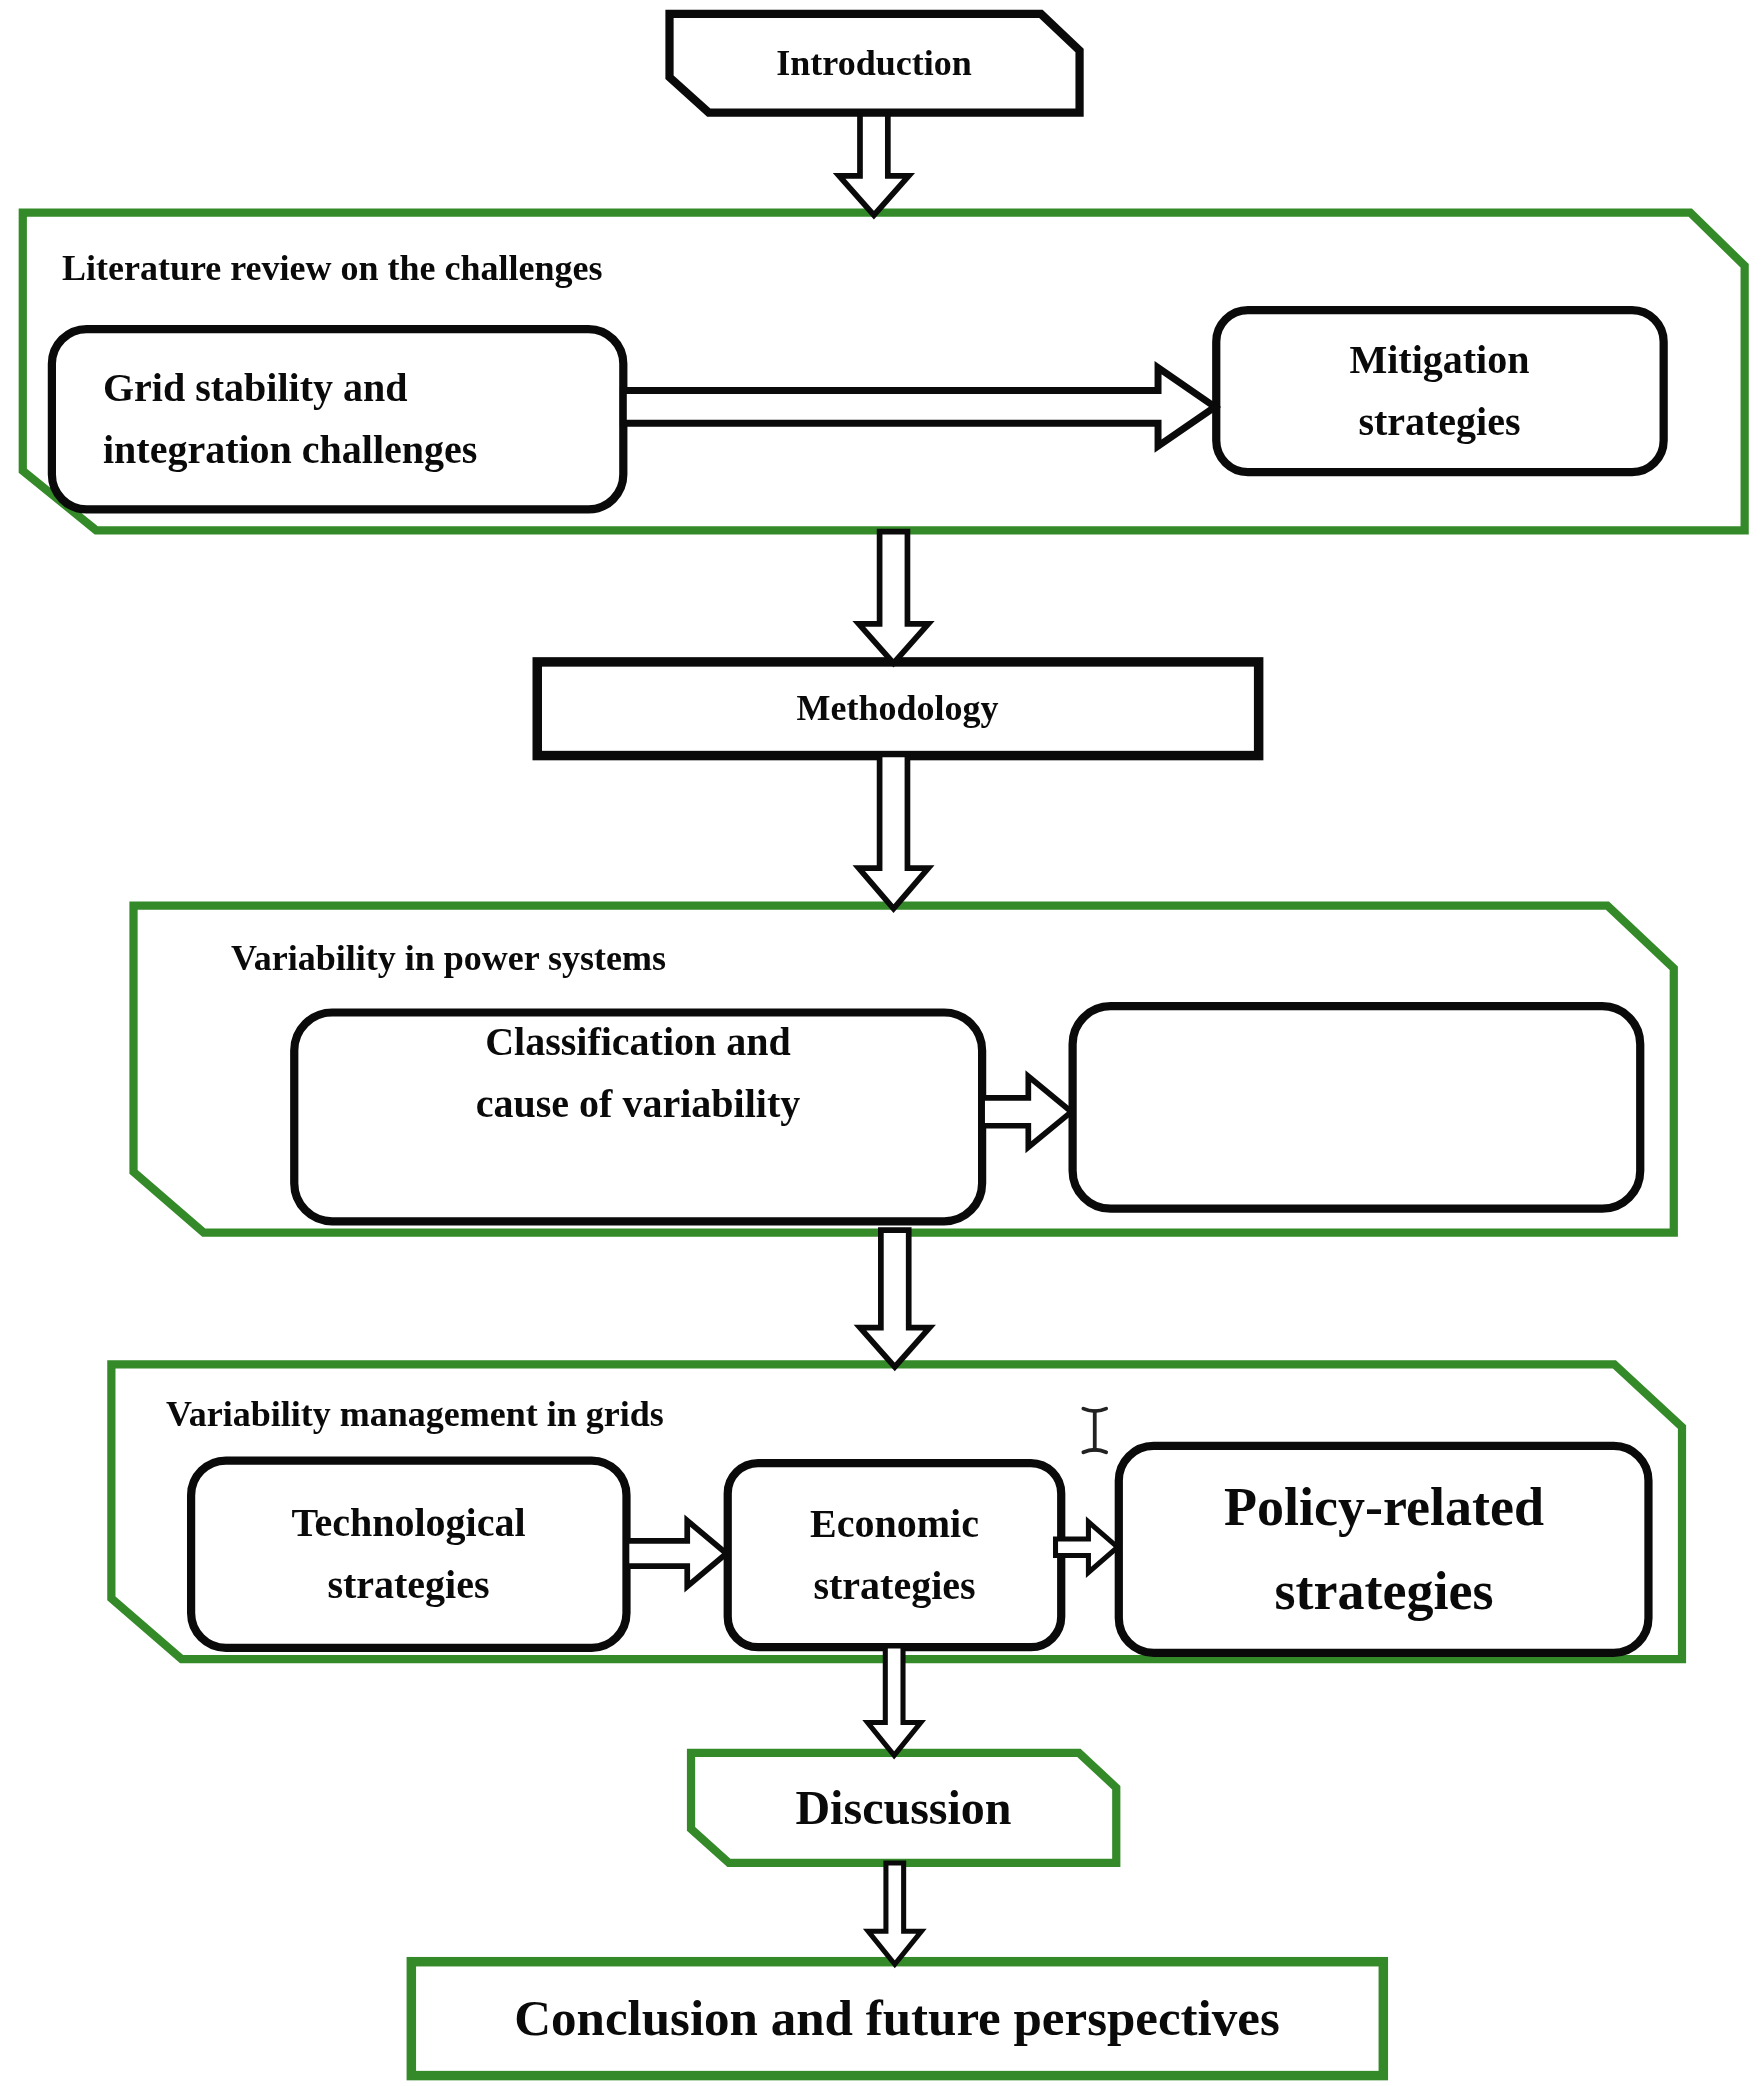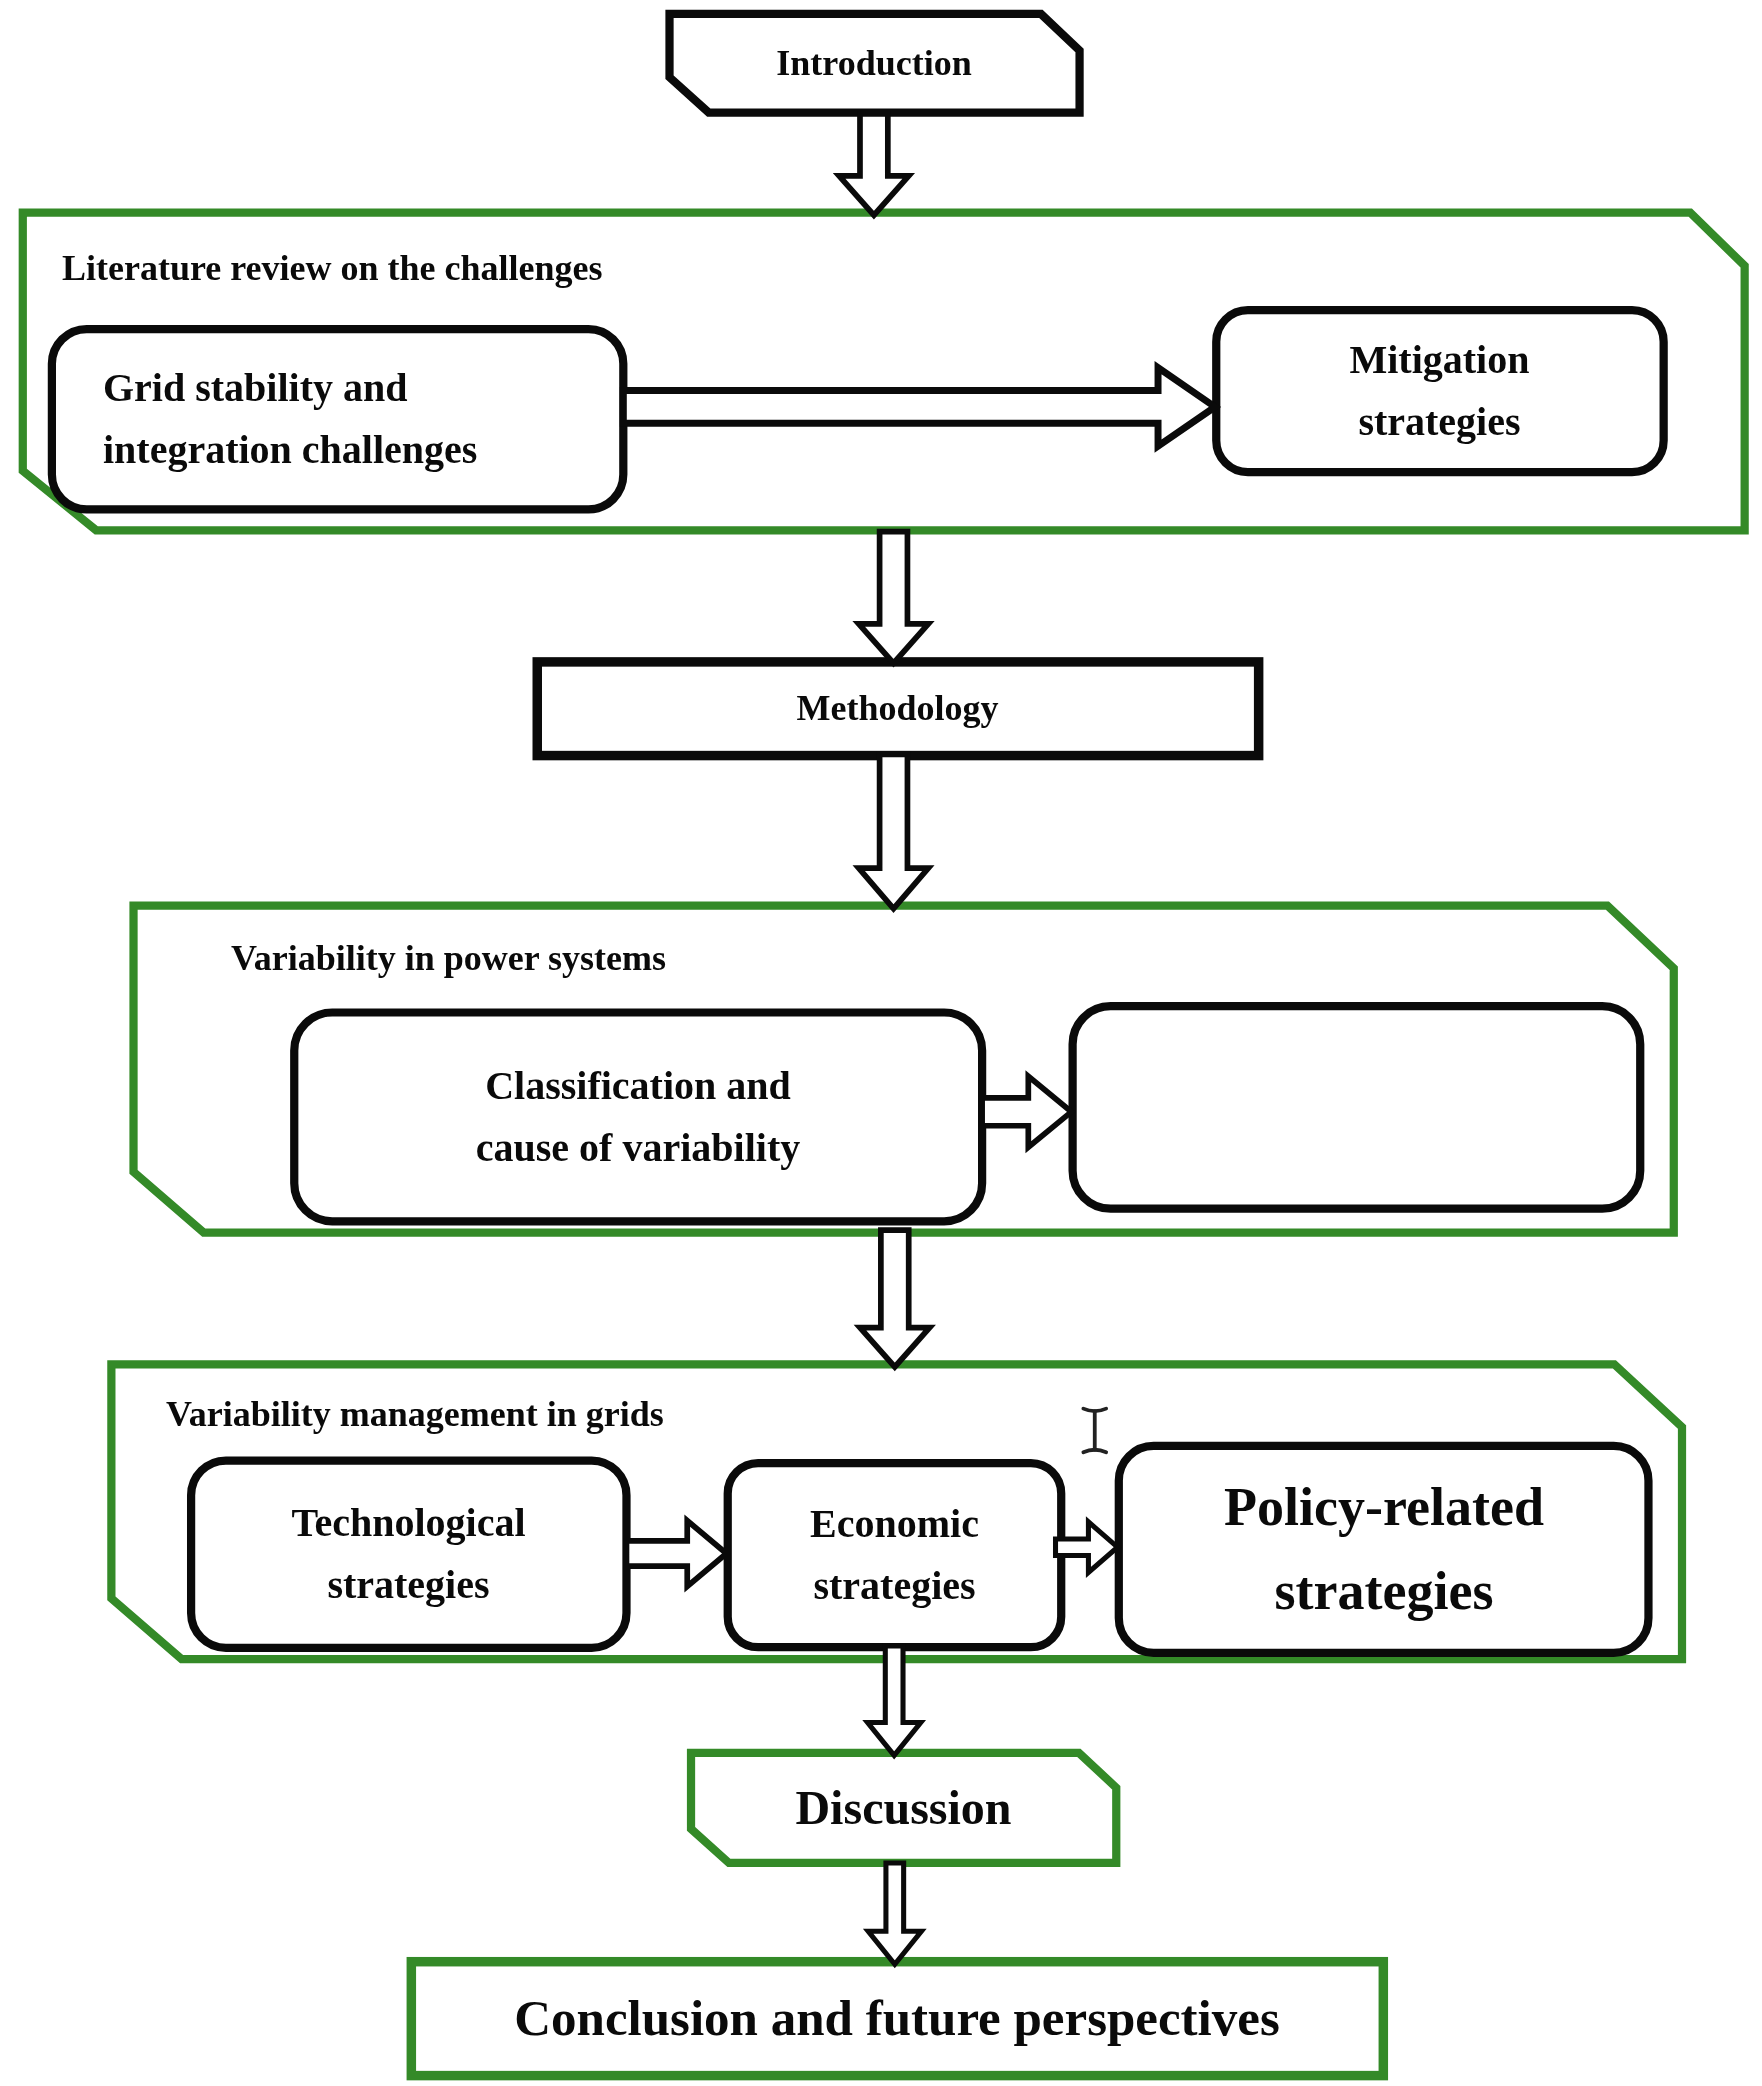--- a/index.html
+++ b/index.html
@@ -104,21 +104,21 @@
   <div class="lbl f64 left-align" style="left:52px;top:329px;width:571px;height:180px;">Grid stability and
 integration challenges</div>
 
   <div class="lbl f64" style="left:1216px;top:310px;width:447px;height:162px;">Mitigation
 strategies</div>
 
   <div class="lbl f72" style="left:537px;top:662px;width:721px;height:94px;">Methodology</div>
 
   <div class="title f72" style="left:231px;top:937px;">Variability in power systems</div>
 
-  <div class="lbl f64" style="left:294px;top:1012px;width:688px;height:209px;">Classification and
+  <div class="lbl f64" style="left:294px;top:968px;width:688px;height:209px;">Classification and
 cause of variability</div>
 
 
   <div class="title f72" style="left:166px;top:1393px;">Variability management in grids</div>
 
   <div class="lbl f64" style="left:191px;top:1460px;width:435px;height:187px;">Technological
 strategies</div>
 
   <div class="lbl f64" style="left:728px;top:1463px;width:333px;height:184px;">Economic
 strategies</div>

